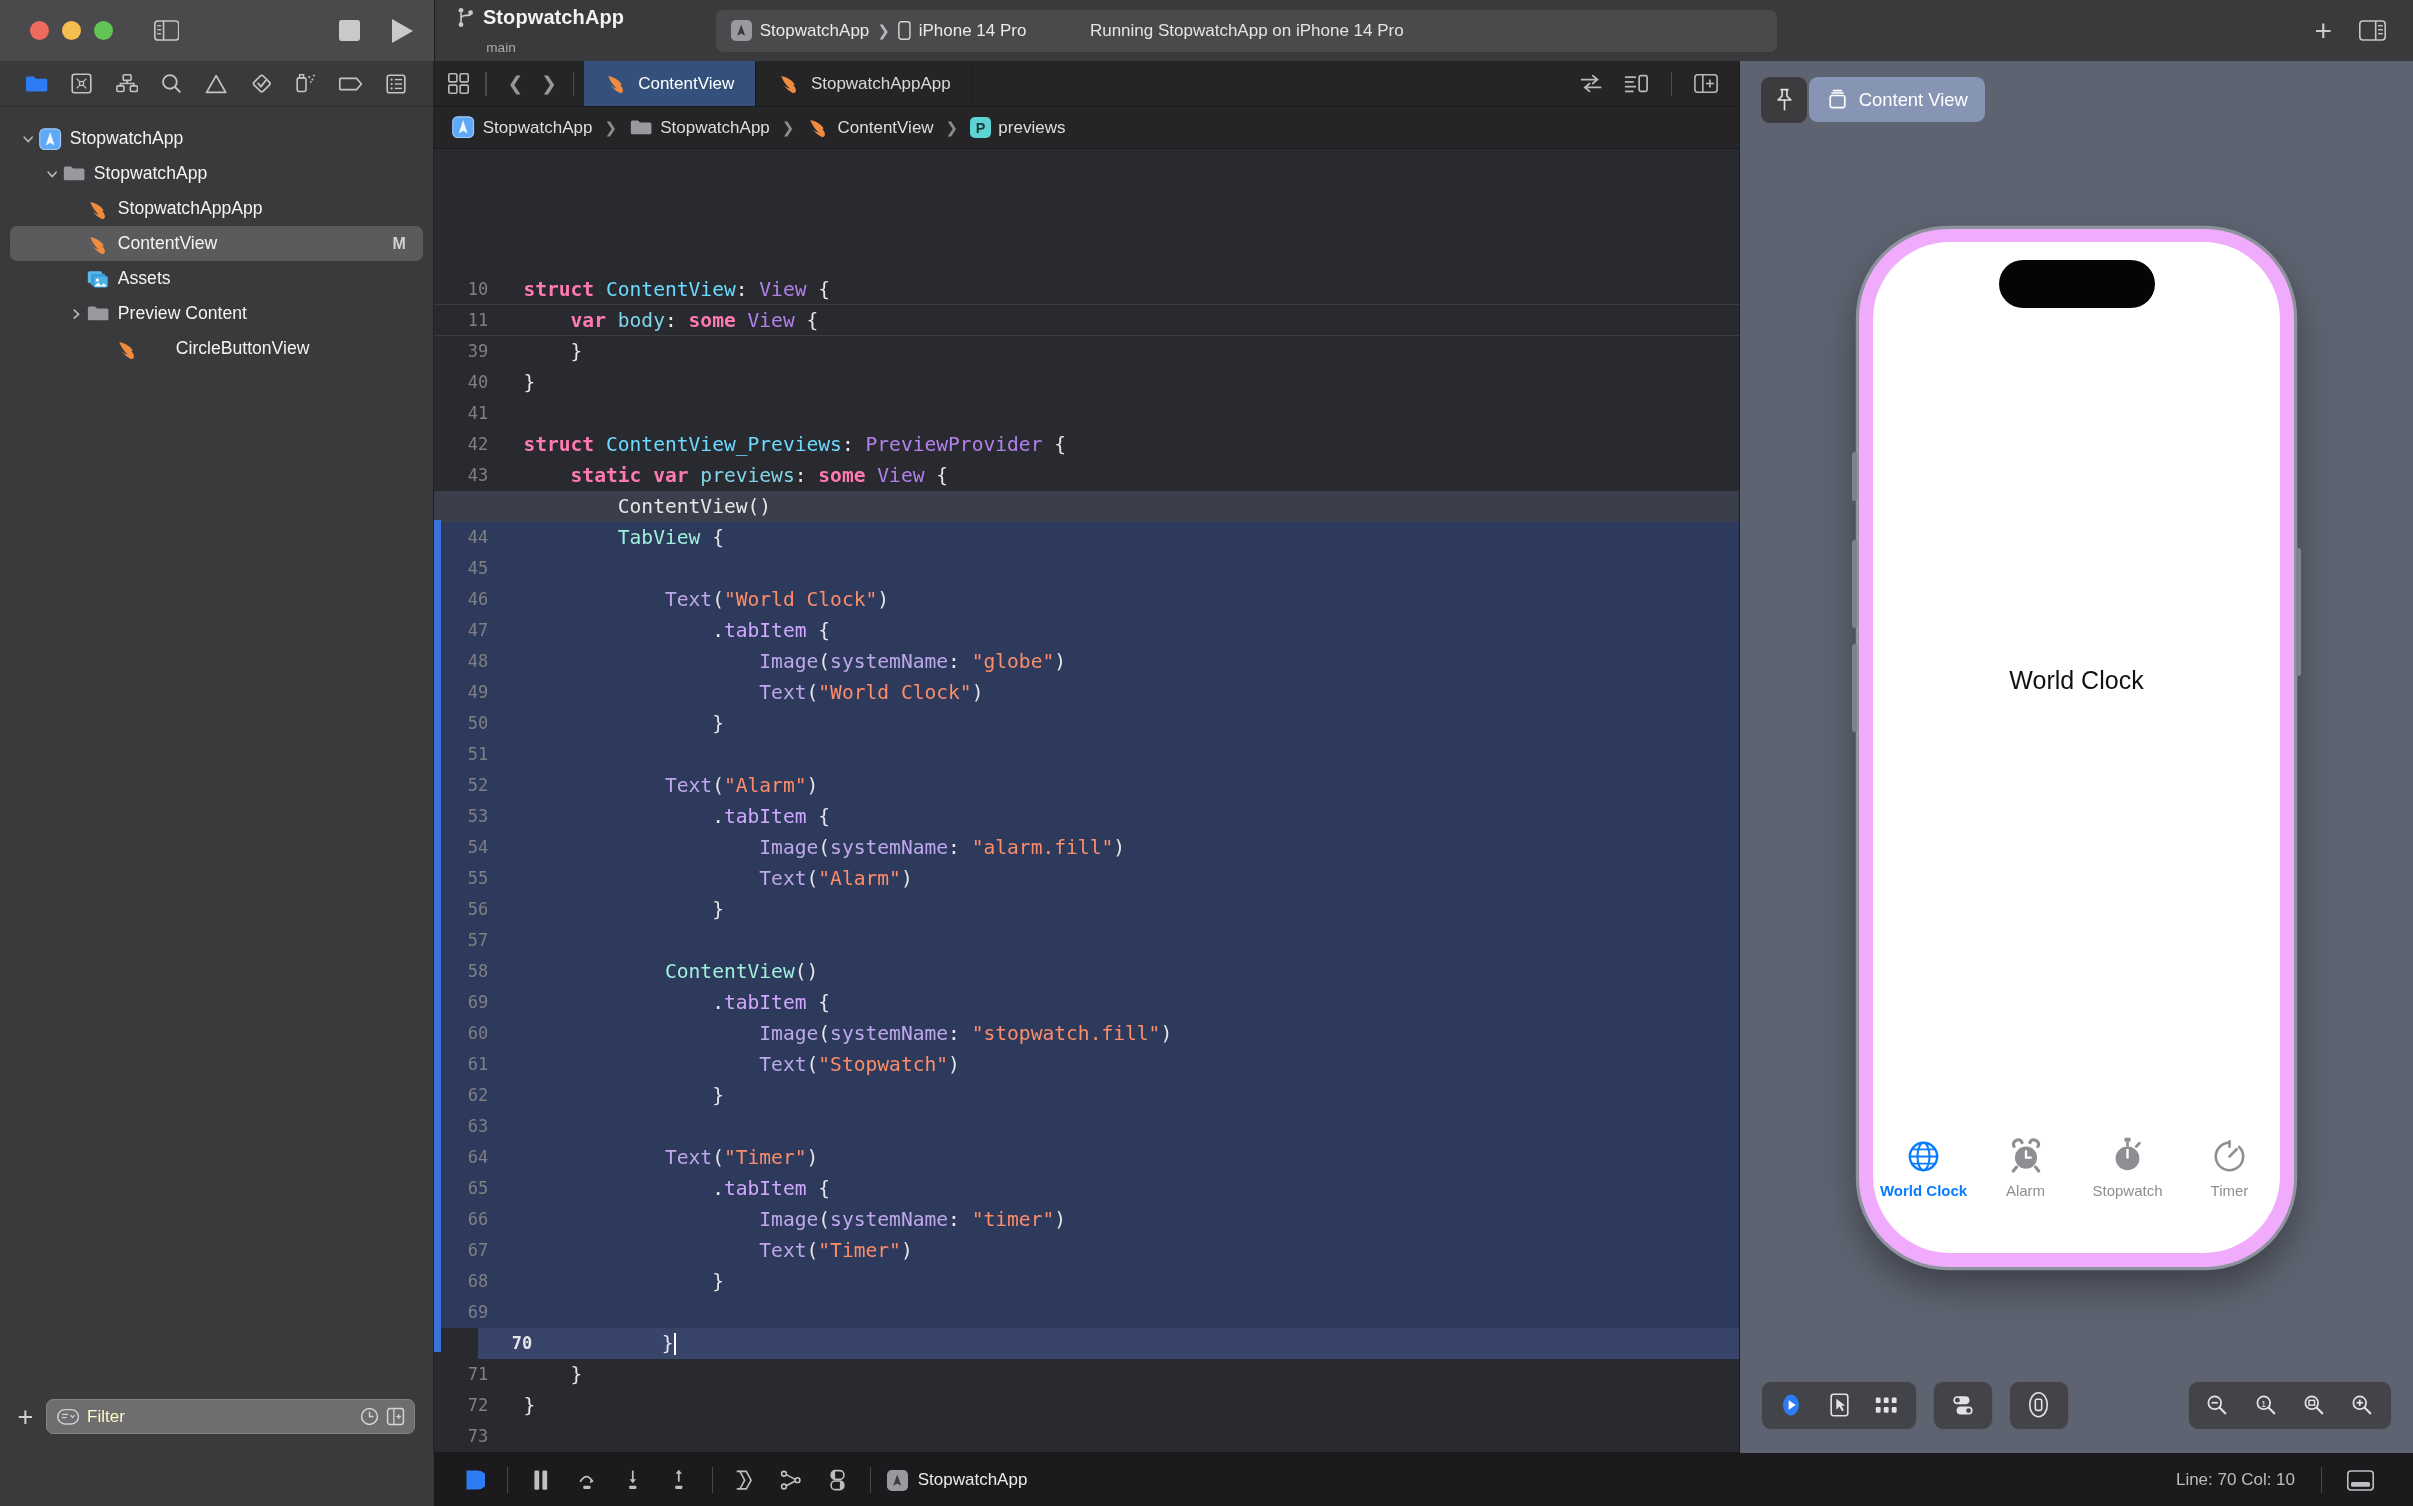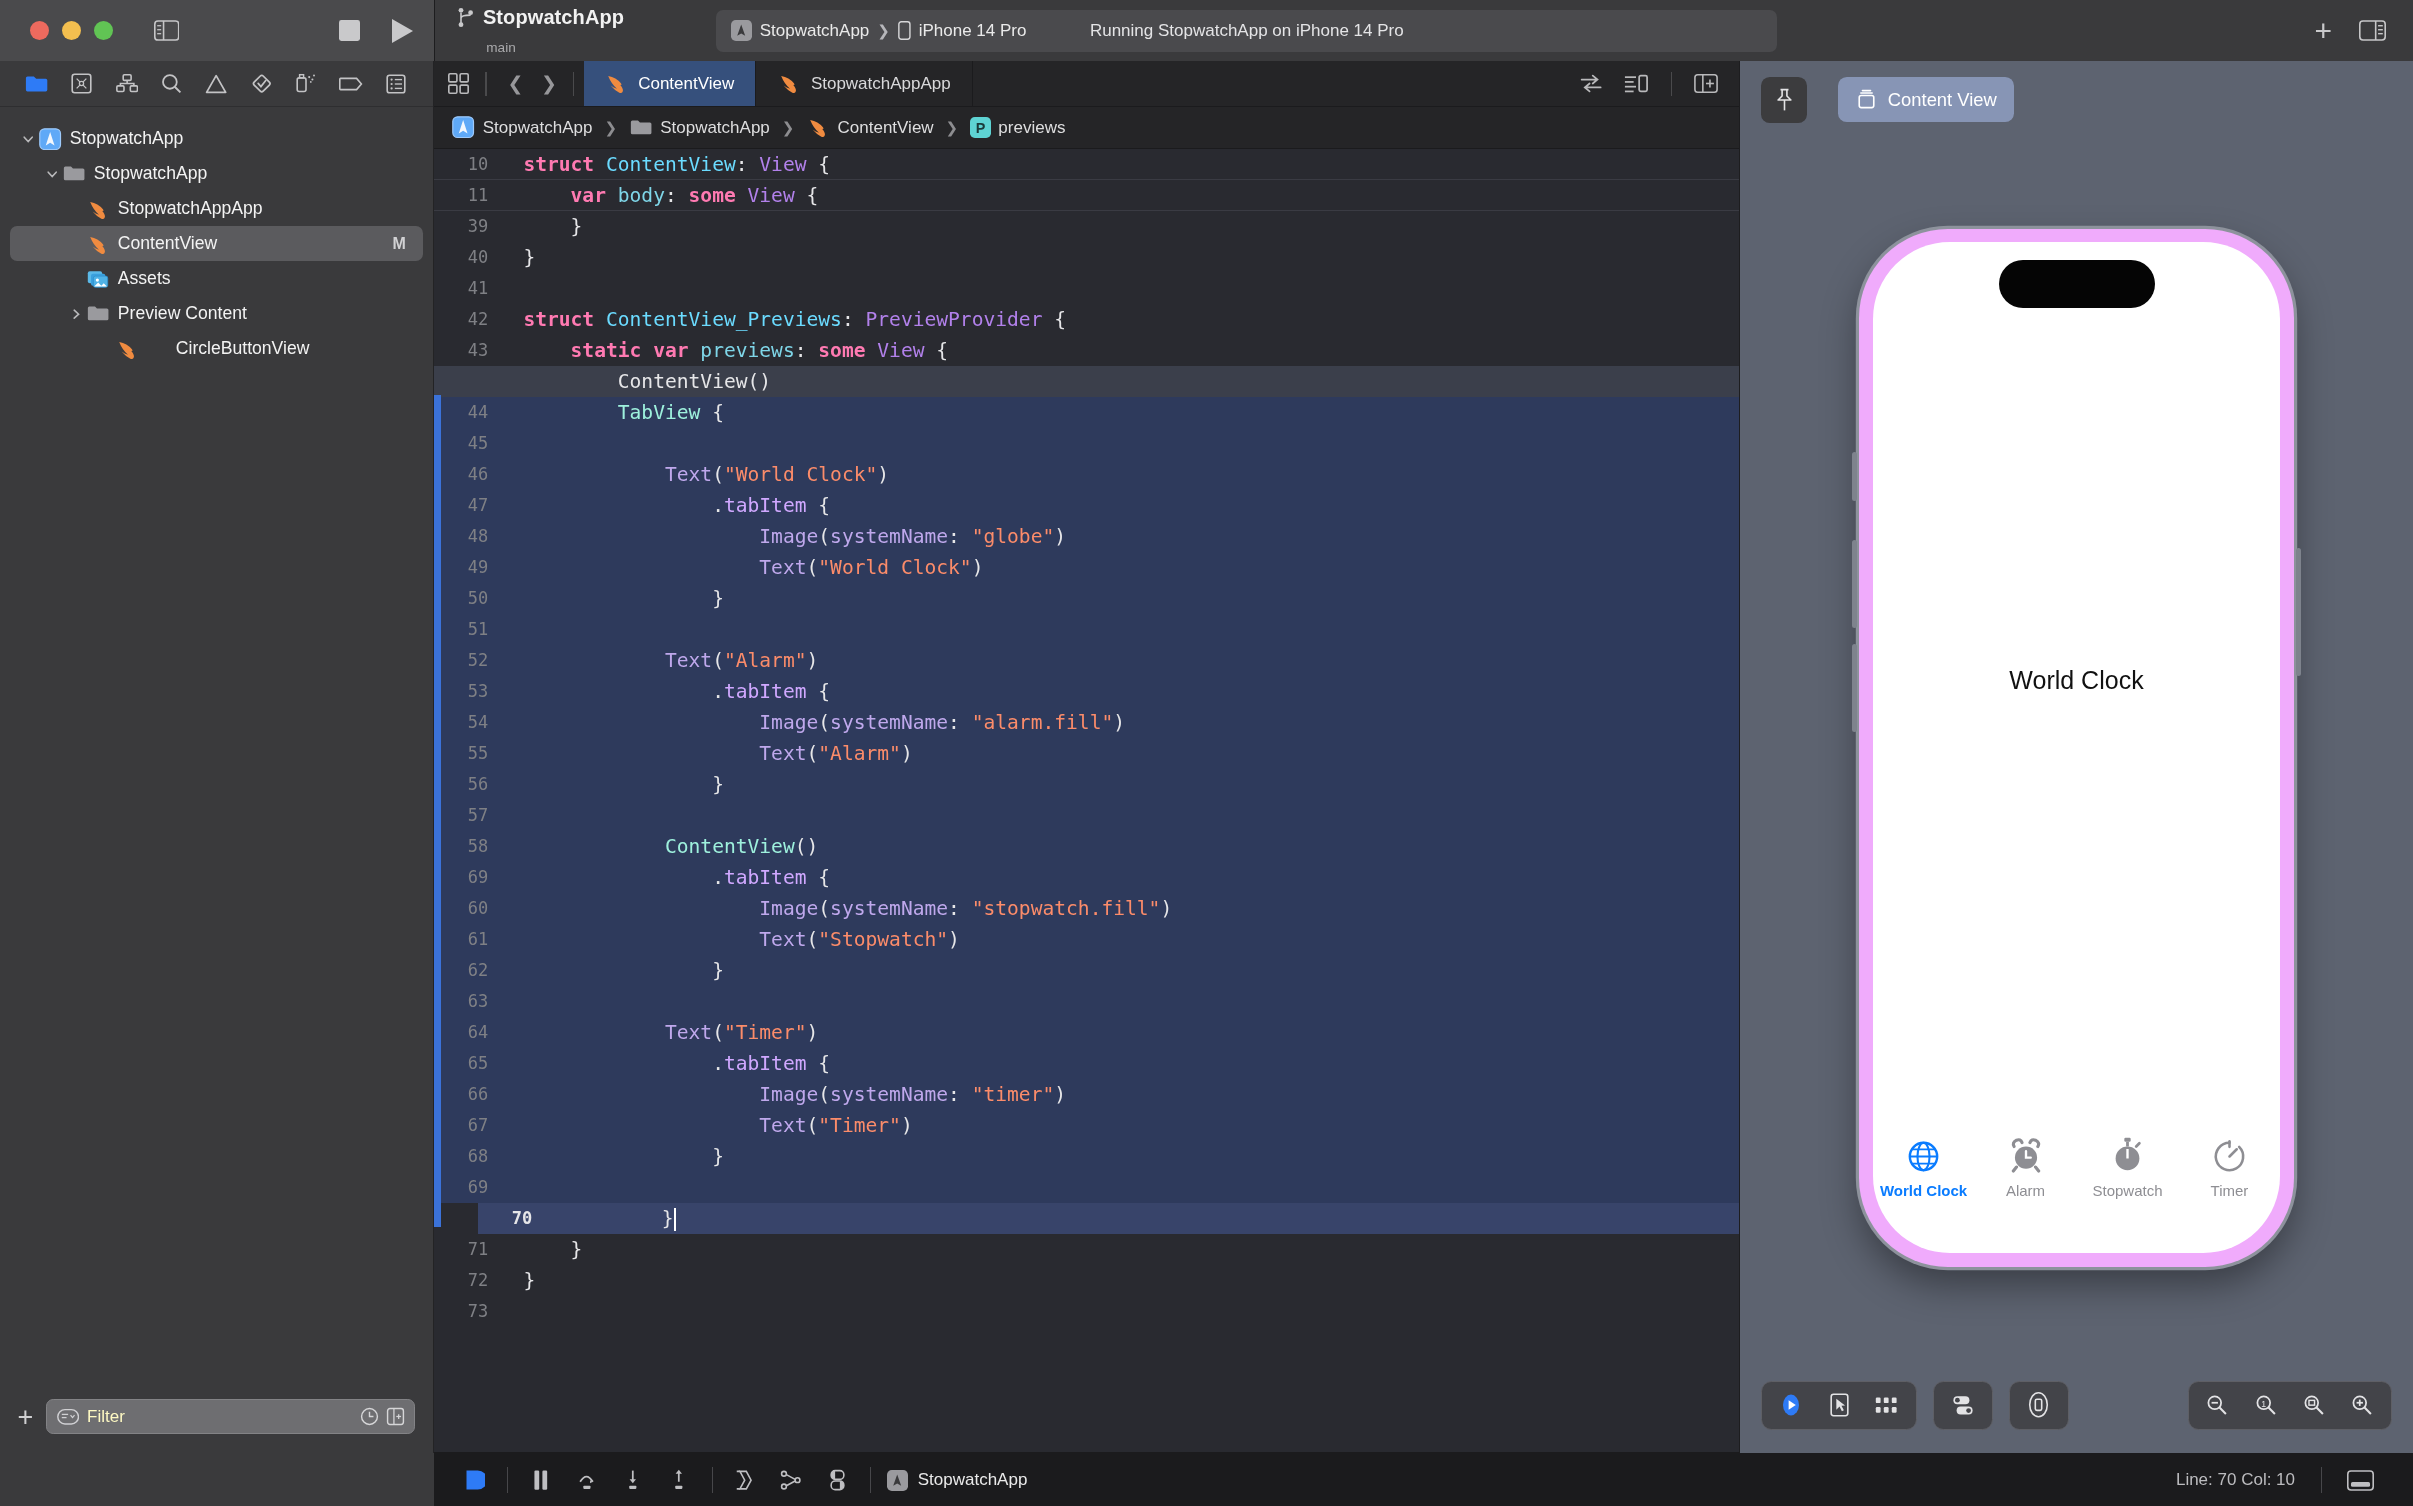--- a/index.html
+++ b/index.html
@@ -69,21 +69,21 @@
   .navarrows { display:flex; gap:17.6px; align-items:center; font-size:19px; color:#97979a; margin-left:4.8px; }
   .vdiv { width:1.2px; height:24px; background:#4a4a4c; }
   .etab { display:flex; align-items:center; gap:9.6px; padding:0 21px; font-size:17px; color:#d8d8da; border-right:1.2px solid #1b1b1d; }
   .etab.active { background:#36507c; color:#ffffff; }
   .tabs-trail { margin-left:auto; display:flex; align-items:center; gap:22.3px; padding:0 21px; color:#b9b9bb; }
   .jumpbar { height:42px; background:#252527; display:flex; align-items:center; padding:0 17.6px; gap:3.2px; border-bottom:1.2px solid #1b1b1d; font-size:17px; color:#dededf; }
   .crumb { display:flex; align-items:center; gap:7.2px; }
   .crumb-sep { color:#8d8d90; margin:0 8.8px; font-size:15px; }
   .p-badge { width:21px;height:21px;border-radius:4.8px;background:#5ed3d3;color:#1b3a3a;font-size:14.4px;font-weight:700;display:flex;align-items:center;justify-content:center; }
 
-  .codearea { flex:1; display:flex; position:relative; overflow:hidden; background:#292a30; }
+  .codearea { flex:1; display:flex; position:relative; overflow:hidden; background:#292a30;align-items:flex-end; }
   .code { flex:1; position:relative; font-family:"DejaVu Sans Mono","Liberation Mono",monospace; font-size:19.6px; line-height:31px; }
   .cline { display:flex; height:31px; align-items:center; position:relative; white-space:pre; }
   .cline.hl { background:#2e3a5c; }
   .cline.cur { background:#3b3f4b; }
   .cline.curhl { background:#38446a;margin-left:44px; }
   .gut { width:67px; flex:0 0 67px; text-align:right; padding-right:12.8px; color:#7f8085; font-size:17px; font-family:"DejaVu Sans Mono",monospace; }
   .gut.curnum { color:#e6e6e8; font-weight:bold; }
   .foldbar { width:16px; flex:0 0 16px; display:flex; justify-content:center; }
   .foldtick { width:7.2px; background:#5a5b63; height:100%; border-radius:0.8px; }
   .ctext { padding-left:6.4px; color:#e6e6e8; }
@@ -98,21 +98,21 @@
   .str { color:#fc8c6a; }
   .fn { color:#bfa8ec; }
   .pl { color:#d0a8ff; }
   .plain { color:#e6e6e8; }
   .prop { color:#7fd6e8; }
 
   .ed-hsep { height:1.2px; background:#1b1b1d; }
 
   
   .preview { width:674px; flex:0 0 674px; background:#5d6370; display:flex; flex-direction:column; border-left:1.6px solid #1d1d1f; }
-  .pv-top { height:77px; display:flex; align-items:center; padding:0 21px; gap:31px; }
+  .pv-top { height:77px; display:flex; align-items:center; padding:0 21px; gap:2px; }
   .pin-btn { width:46px; height:46px; border-radius:8.8px; background:#3c3c3e; display:flex; align-items:center; justify-content:center; color:#e3e3e5; }
   .cv-btn { height:45px; border-radius:8.8px; background:#8795b5; display:flex; align-items:center; gap:11.2px; padding:0 17.6px; color:#fff; font-size:18.4px; }
   .pv-stage { flex:1; display:flex; align-items:center; justify-content:center; position:relative; }
   .phone { width:435px; height:1038px; background:#f0abfc; border-radius:89px; padding:13.6px; position:relative;
            box-shadow: 0 0 0 3.2px #8d929c, 0 17.6px 37px rgba(0,0,0,.38); }
   .phone::before { content:""; position:absolute; left:-7.2px; top:223px; width:4.8px; height:49px; background:#7e838d; border-radius:3.2px; }
   .phone::after { content:""; position:absolute; left:-7.2px; top:311px; width:4.8px; height:88px; background:#7e838d; border-radius:3.2px; }
   .phone-side2 { position:absolute; left:-7.2px; top:415px; width:4.8px; height:88px; background:#7e838d; border-radius:3.2px; }
   .phone-side3 { position:absolute; right:-7.2px; top:319px; width:4.8px; height:128px; background:#7e838d; border-radius:3.2px; }
   .screen { width:100%; height:100%; background:#ffffff; border-radius:77px; position:relative; overflow:hidden; display:flex; flex-direction:column; }

